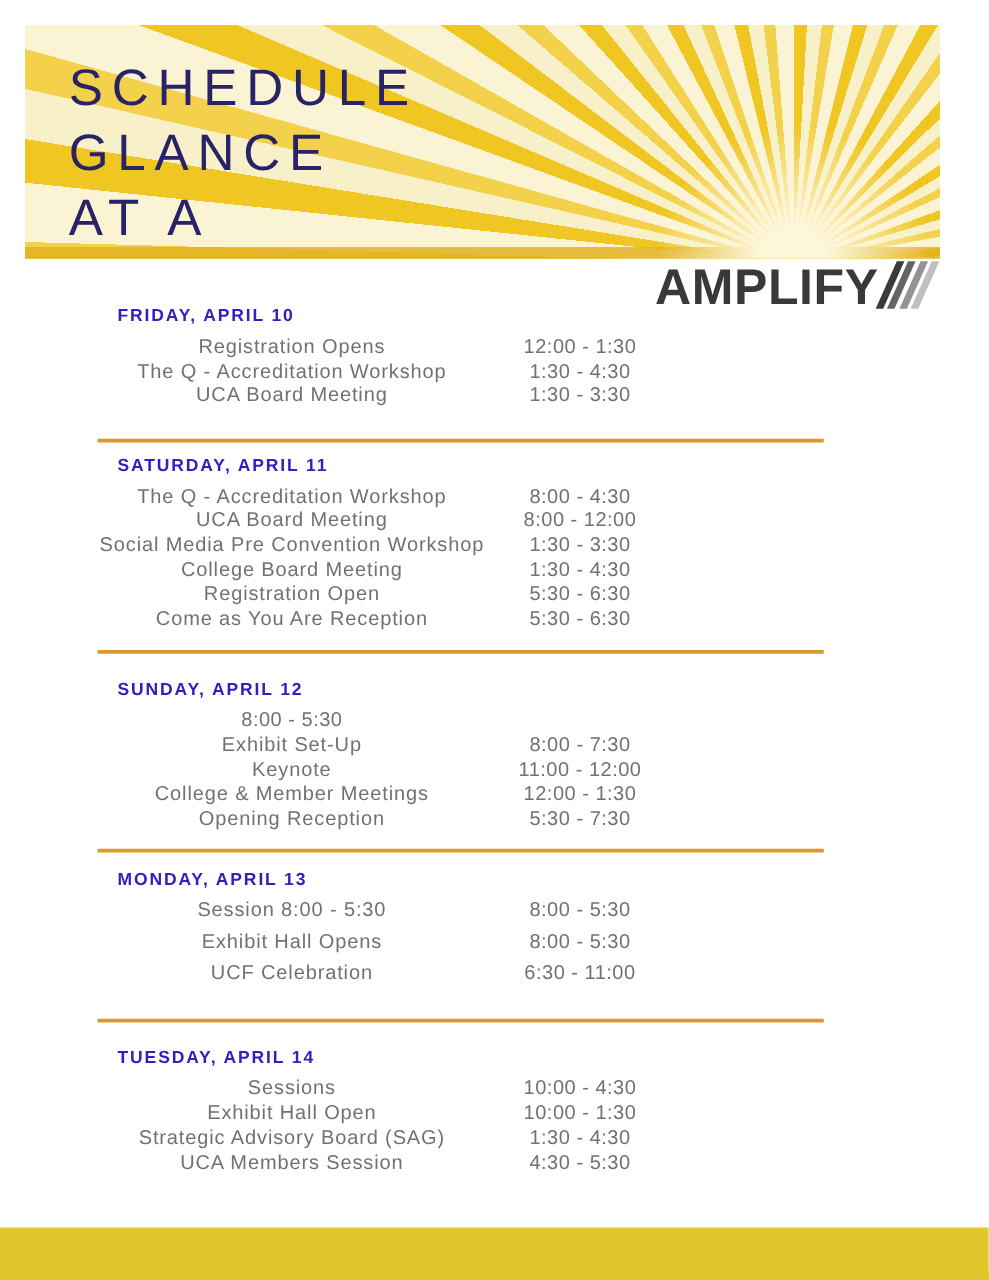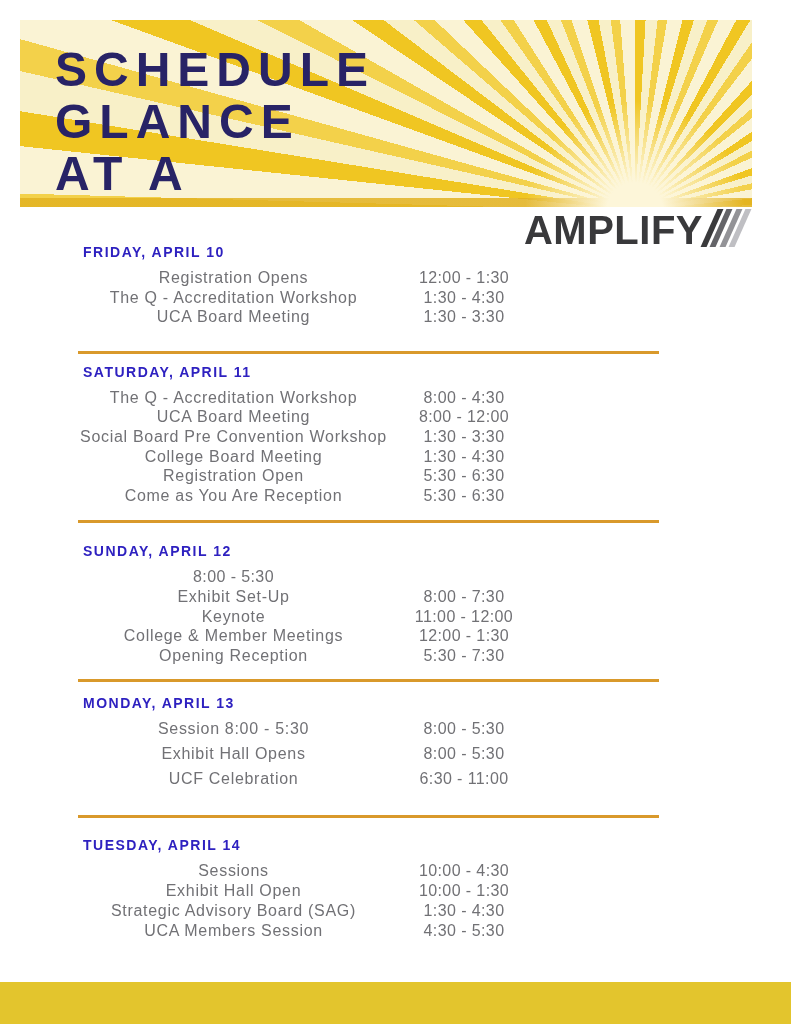--- a/index.html
+++ b/index.html
@@ -18,22 +18,22 @@
       radial-gradient(circle at 84% 102%, #fdf6d9 0 28px, rgba(253,246,217,0) 110px),
       linear-gradient(to top, rgba(226,178,33,.85) 0 9px, rgba(226,178,33,0) 9px),
       repeating-conic-gradient(from 178deg at 84% 102%,
         var(--banner_gold) 0deg 3.2deg,
         var(--banner_cream) 3.2deg 6.8deg,
         var(--banner_gold2) 6.8deg 9.6deg,
         var(--banner_cream2) 9.6deg 14deg);
   }
   .banner-title{position:absolute;left:35px;top:24px;}
   .banner-title div{
-    font-size:48px;line-height:52px;letter-spacing:7px;
-    color:var(--title_navy);font-weight:700;white-space:nowrap;
+    font-size:41px;line-height:52px;letter-spacing:7px;
+    color:var(--title_navy);font-weight:400;white-space:nowrap;
   }
 
   
   .logo{position:absolute;top:208px;right:48px;display:flex;height:44px;}
   .logo-text{
     font-weight:bold;font-size:40px;letter-spacing:.5px;
     color:var(--logo_charcoal);line-height:44px;
   }
   .logo-slashes{display:flex;align-items:center;margin-left:2px;height:40px;}
   .logo-slashes i{
@@ -42,21 +42,21 @@
   }
   .logo-slashes i:nth-child(1){background:#3a3a3c;}
   .logo-slashes i:nth-child(2){background:#646468;}
   .logo-slashes i:nth-child(3){background:#939397;}
   .logo-slashes i:nth-child(4){background:#bfbfc3;}
 
   
   .content{position:absolute;left:78px;top:244px;width:581px;}
   .section-heading{
     font-size:14px;font-weight:bold;letter-spacing:1.5px;
-    color:var(--heading_blue);line-height:16px;margin:0 0 8px 5px;
+    color:var(--heading_blue);line-height:16px;margin:0 0 8px 16px;
   }
   .row{
     display:grid;grid-template-columns:311px 150px;
     color:var(--body_gray);font-size:16px;line-height:19.6px;letter-spacing:.7px;
   }
   .event-name{white-space:nowrap;text-align:center;}
   .event-time{text-align:center;letter-spacing:.4px;}
   .divider{
     height:3px;background:var(--divider_gold);border:none;
     margin:24px 0 10px 0;width:581px;
@@ -121,21 +121,21 @@
     <div class="rows">
           <div class="row">
     <span class="event-name">The Q - Accreditation Workshop</span>
     <span class="event-time">8:00 - 4:30</span>
   </div>
           <div class="row">
     <span class="event-name">UCA Board Meeting</span>
     <span class="event-time">8:00 - 12:00</span>
   </div>
           <div class="row">
-    <span class="event-name">Social Board Pre Convention Workshop</span>
+    <span class="event-name">Social Media Pre Convention Workshop</span>
     <span class="event-time">1:30 - 3:30</span>
   </div>
           <div class="row">
     <span class="event-name">College Board Meeting</span>
     <span class="event-time">1:30 - 4:30</span>
   </div>
           <div class="row">
     <span class="event-name">Registration Open</span>
     <span class="event-time">5:30 - 6:30</span>
   </div>

